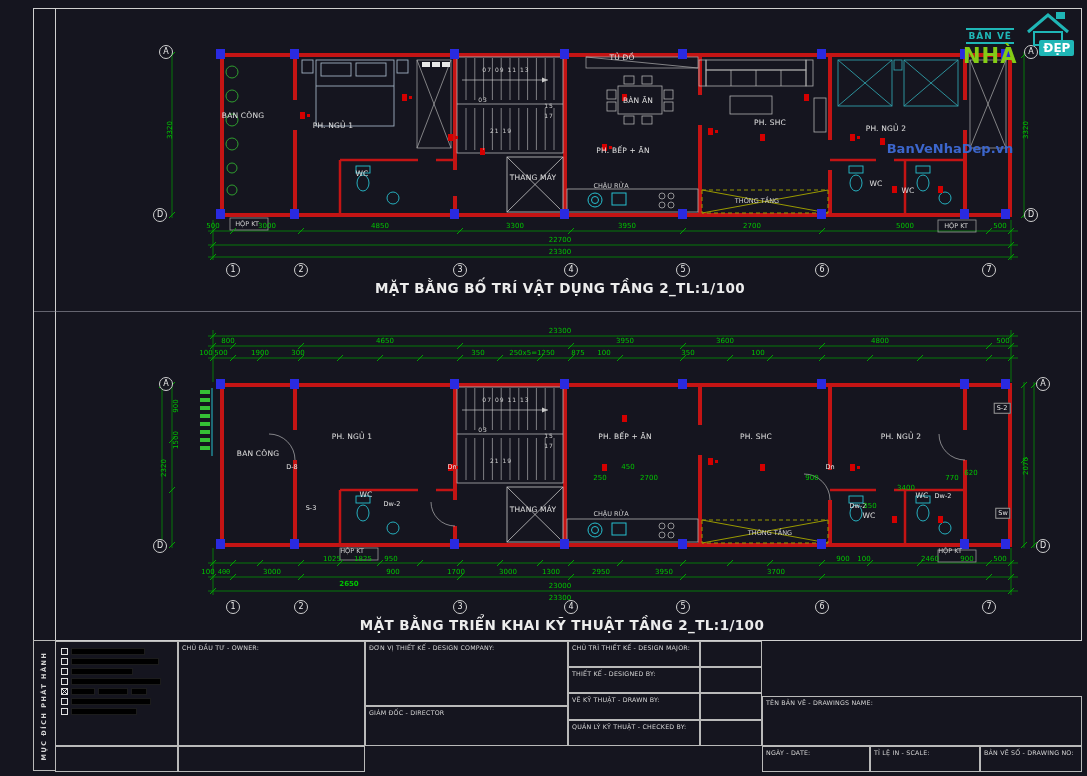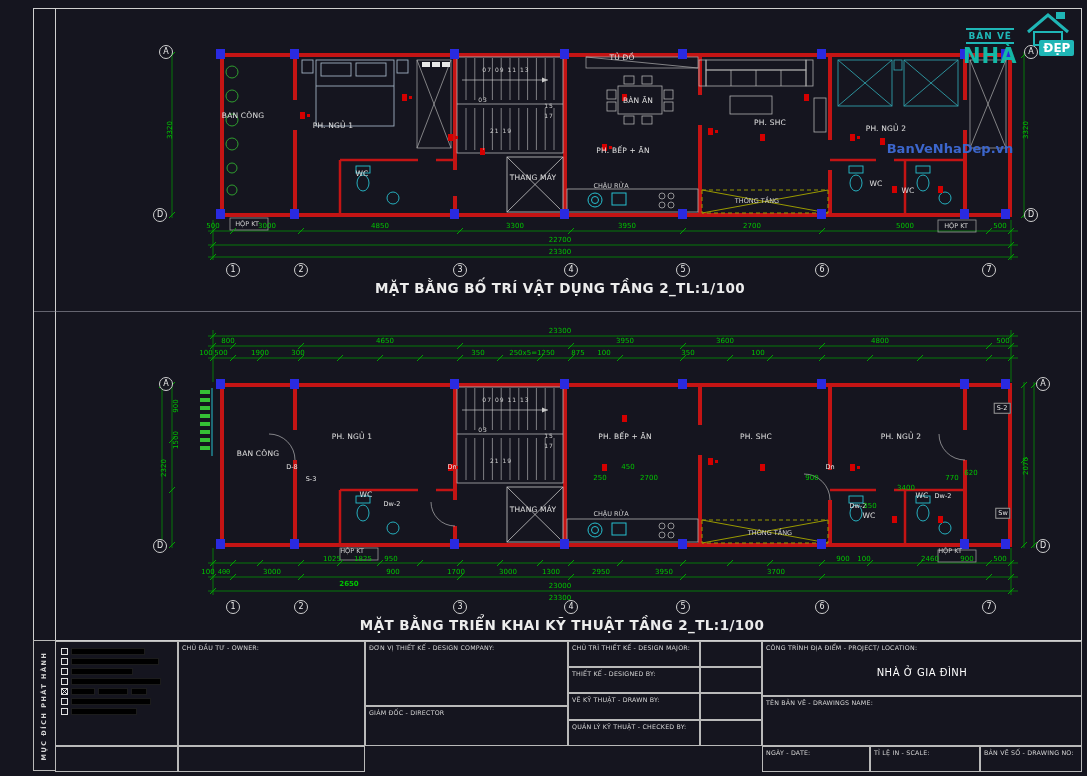--- a/index.html
+++ b/index.html
@@ -20,21 +20,21 @@
   .stair{font-size:6px;color:#cfcfcf;letter-spacing:1px}
   .tag{font-size:6.5px;color:#e6e6e6}
   .boxtag{font-size:6.5px;color:#e6e6e6;border:1px solid #9a9a9a;padding:1px 2px;background:#15151f}
   .bubble{width:14px;height:14px;border:1px solid #cfcfcf;border-radius:50%;font-size:8px;color:#ececec;
           display:flex;align-items:center;justify-content:center;background:#15151f}
   .wm{font-size:13px;font-weight:bold;color:#3c66cc}
   
   .logo{position:absolute;left:963px;top:10px;width:120px;height:48px;display:flex;gap:5px;align-items:flex-start}
   .logo-left{display:flex;flex-direction:column;align-items:center;padding-top:18px}
   .logo-banve{font-size:9px;font-weight:bold;color:#1fb6b6;border-top:2px solid #1fb6b6;border-bottom:2px solid #1fb6b6;padding:1px 2px;letter-spacing:1px}
-  .logo-nha{font-size:21px;font-weight:bold;color:#14b8a6;letter-spacing:1px}
+  .logo-nha{font-size:21px;font-weight:bold;color:#84cc16;letter-spacing:1px}
   .logo-right{position:relative;width:52px;height:48px}
   .logo-dep{position:absolute;right:0;bottom:2px;background:#1fb6b6;color:#fff;font-weight:bold;font-size:12px;padding:1px 4px;border-radius:2px}
   
   .tb{position:absolute;left:55px;top:640px;width:1027px;height:131px;background:#15151f;border-top:1px solid #cfcfcf}
   .cell{position:absolute;border:1px solid #b9b9b9}
   .flabel{display:block;font-size:6.3px;color:#d6d6d6;padding:2px 3px;letter-spacing:.2px}
   .pval{font-size:10px;color:#ffffff;text-align:center;margin-top:14px;letter-spacing:.5px}
   .copy{font-size:12px;font-weight:bold;color:#2e8fd0;text-align:center;line-height:24px}
   .vstrip{position:absolute;left:33px;top:640px;width:23px;height:131px;border:1px solid #b9b9b9;display:flex;align-items:center;justify-content:center}
   .vtext{transform:rotate(-90deg);font-size:6.5px;font-weight:bold;color:#d6d6d6;letter-spacing:1.5px;white-space:nowrap}
@@ -563,21 +563,21 @@
       <div class="ov hop" style="left: 611px; top: 514px;">CHẬU RỬA</div>
       <div class="ov room" style="left: 625px; top: 437px;">PH. BẾP + ĂN</div>
       <div class="ov room" style="left: 756px; top: 437px;">PH. SHC</div>
       <div class="ov hop" style="left: 770px; top: 533px;">THÔNG TẦNG</div>
       <div class="ov room" style="left: 901px; top: 437px;">PH. NGỦ 2</div>
       <div class="ov room" style="left: 869px; top: 516px;">WC</div>
       <div class="ov room" style="left: 922px; top: 496px;">WC</div>
       <div class="ov hop" style="left: 352px; top: 551px;">HỘP KT</div>
       <div class="ov hop" style="left: 950px; top: 551px;">HỘP KT</div>
       <div class="ov tag" style="left: 292px; top: 467px;">D-8</div>
-      <div class="ov tag" style="left: 311px; top: 479px;">S-3</div>
+      <div class="ov tag" style="left: 311px; top: 508px;">S-3</div>
       <div class="ov tag" style="left: 392px; top: 504px;">Dw-2</div>
       <div class="ov tag" style="left: 452px; top: 467px;">Dn</div>
       <div class="ov tag" style="left: 830px; top: 467px;">Dn</div>
       <div class="ov tag" style="left: 858px; top: 506px;">Dw-2</div>
       <div class="ov tag" style="left: 943px; top: 496px;">Dw-2</div>
       <div class="ov boxtag" style="left: 994px; top: 408px; margin-left: 8px;">S-2</div>
       <div class="ov boxtag" style="left: 1003px; top: 513px;">Sw</div>
       <div class="ov stair" style="left: 506px; top: 400px;">07 09 11 13</div>
       <div class="ov stair" style="left: 483px; top: 430px;">03</div>
       <div class="ov stair" style="left: 549px; top: 436px;">15</div>
@@ -713,24 +713,20 @@
     <div class="cell" style="left:513px;top:52px;width:132px;height:27px">
       <span class="flabel">VẼ KỸ THUẬT - DRAWN BY:</span>
     </div>
     <div class="cell" style="left:513px;top:79px;width:132px;height:26px">
       <span class="flabel">QUẢN LÝ KỸ THUẬT - CHECKED BY:</span>
     </div>
     <div class="cell" style="left:645px;top:0;width:62px;height:26px"></div>
     <div class="cell" style="left:645px;top:26px;width:62px;height:26px"></div>
     <div class="cell" style="left:645px;top:52px;width:62px;height:27px"></div>
     <div class="cell" style="left:645px;top:79px;width:62px;height:26px"></div>
-    <div class="cell" style="left:707px;top:0;width:320px;height:55px">
-      <span class="flabel">CÔNG TRÌNH ĐỊA ĐIỂM - PROJECT/ LOCATION:</span>
-      <div class="pval">NHÀ Ở GIA ĐÌNH</div>
-    </div>
     <div class="cell" style="left:707px;top:55px;width:320px;height:50px">
       <span class="flabel">TÊN BẢN VẼ - DRAWINGS NAME:</span>
     </div>
     <div class="cell" style="left:0;top:105px;width:123px;height:26px"></div>
     <div class="cell" style="left:123px;top:105px;width:187px;height:26px"></div>
     <div class="cell" style="left:707px;top:105px;width:108px;height:26px">
       <span class="flabel">NGÀY - DATE:</span>
     </div>
     <div class="cell" style="left:815px;top:105px;width:110px;height:26px">
       <span class="flabel">TỈ LỆ IN - SCALE:</span>

